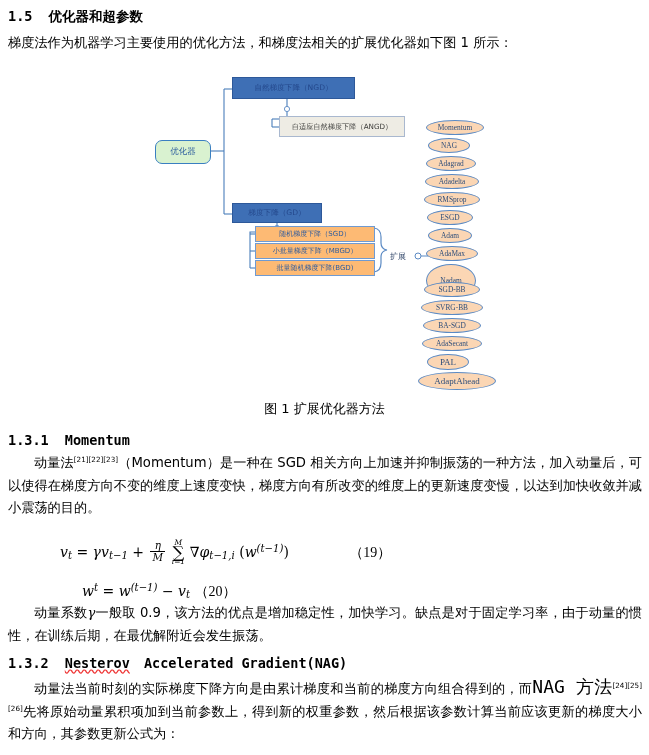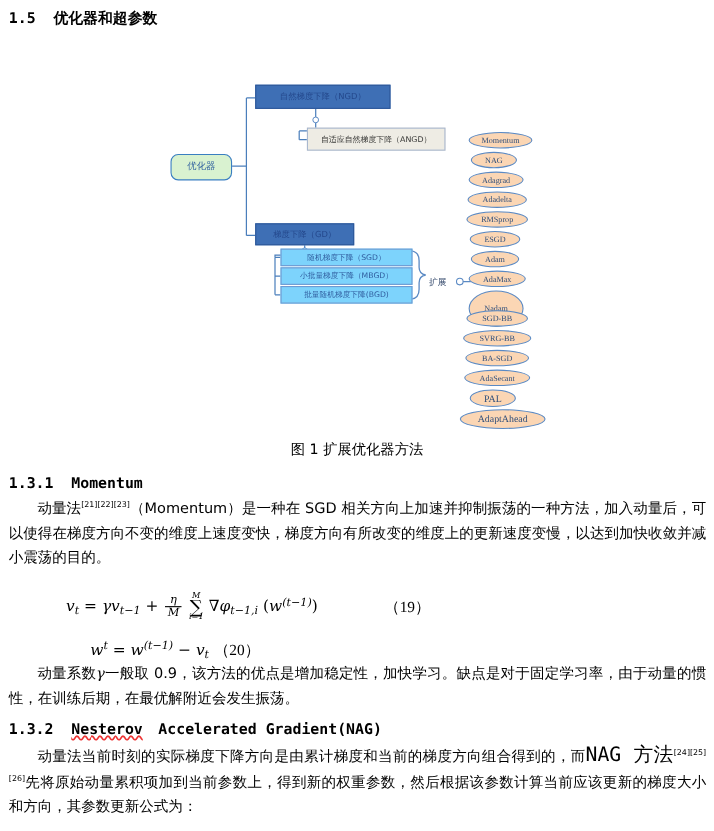--- a/index.html
+++ b/index.html
@@ -142,21 +142,21 @@
     color: #24488c;
     font-size: 7.6px;
   }
   .node-gray {
     background: #eeece4;
     border: 1px solid #a9b8cf;
     color: #3a3a38;
     font-size: 7.2px;
   }
   .node-pale {
-    background: #7dd3fc;
+    background: #fdba74;
     border: 1px solid #6f9ad1;
     color: #2f5c9e;
     font-size: 7px;
   }
   .oval {
     position: absolute;
     box-sizing: border-box;
     display: flex;
     align-items: center;
     justify-content: center;
@@ -180,20 +180,21 @@
 </head>
 <body>
 
 <div class="page">
 
   <div class="heading" style="left:8px; top:8px;">
     <span>1.5</span>
     <span class="cjk" style="margin-left:8px;font-family:Liberation Serif, serif;">优化器和超参数</span>
   </div>
 
+  <div class="para" style="left:8px; top:32px; width:634px;">梯度法作为机器学习主要使用的优化方法，和梯度法相关的扩展优化器如下图 1 所示：</div>
 
   <div class="diagram">
 
     <svg width="649" height="330">
       <g fill="none" stroke="#4a7ebb" stroke-width="1.1">
 
         <path d="M211,89 L224,89"></path>
 
         <path d="M224,27 L224,152"></path>
 

